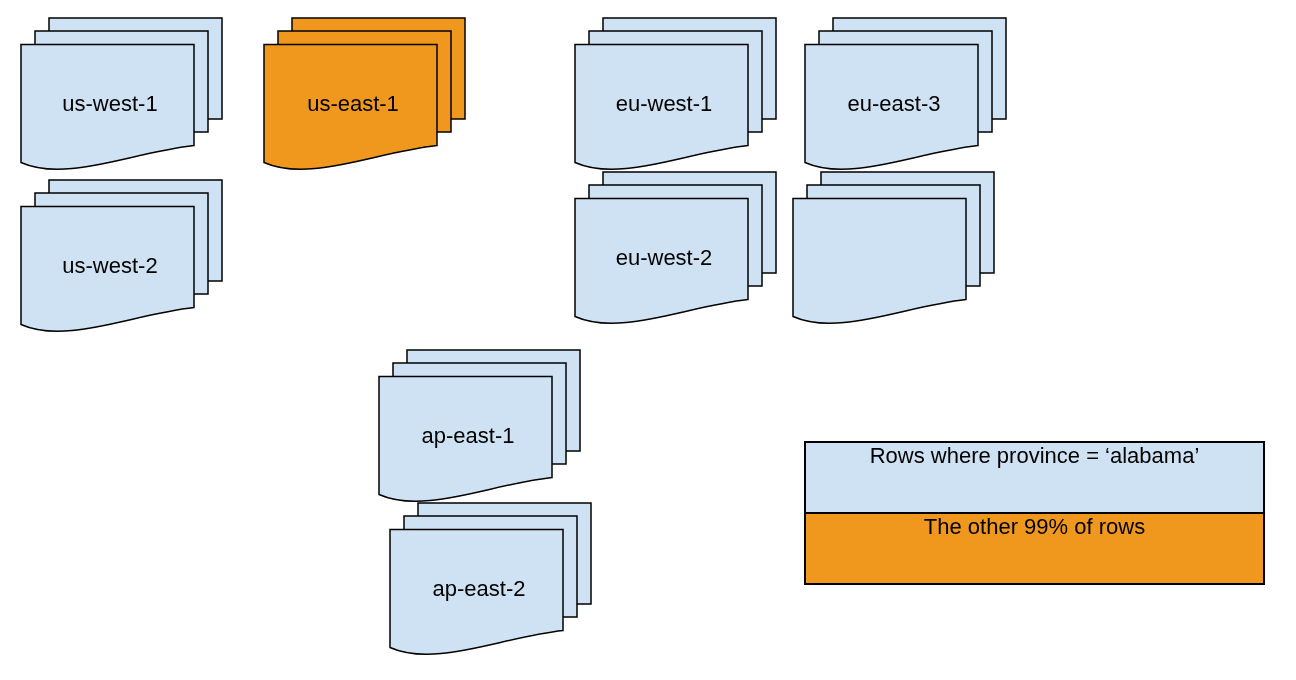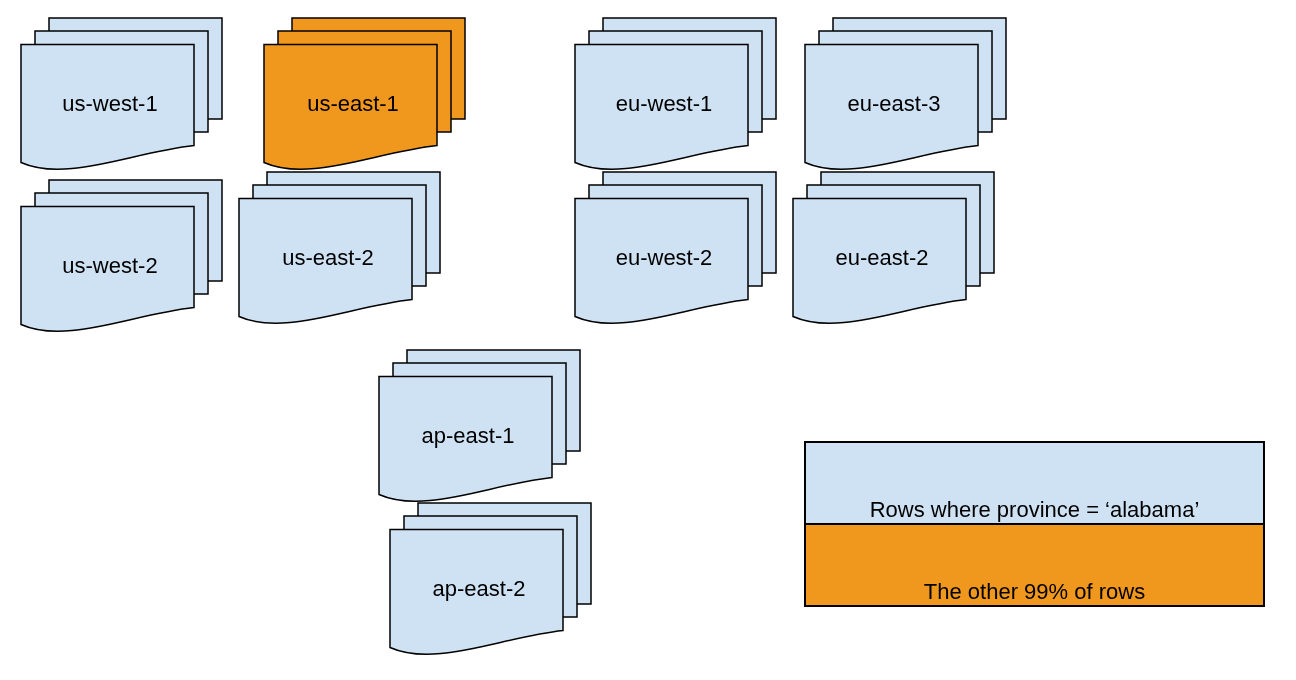--- a/index.html
+++ b/index.html
@@ -70,23 +70,23 @@
   
   .legend {
     position: absolute;
     left: 804px;
     top: 441px;
     width: 461px;
     box-sizing: border-box;
     border: 2px solid var(--color-stroke);
   }
   .legend-row {
-    height: 80px;
+    height: 69px;
     display: flex;
-    align-items: flex-end;
+    align-items: flex-start;
     justify-content: center;
     font-size: 22px;
     color: var(--color-text);
   }
   .legend-row.blue { background: var(--color-blue); }
   .legend-row.orange {
     background: var(--color-orange);
     border-top: 2px solid var(--color-stroke);
   }
 </style>
@@ -133,45 +133,36 @@
 
   <div class="stack pos-us-west-2">
     <svg viewBox="0 0 204 156">
       <rect class="sheet" x="29" y="1" width="173" height="101"></rect>
       <rect class="sheet" x="15" y="14" width="173" height="101"></rect>
       <path class="sheet" d="M1,27.5 H174 V128.5 C111,135.5 46,165.5 1,145.5 Z"></path>
     </svg>
     <span class="stack-label">us-west-2</span>
   </div>
 
-  <div class="stack pos-us-east-2">
-    <svg viewBox="0 0 204 156">
-      <rect class="sheet" x="29" y="1" width="173" height="101"></rect>
-      <rect class="sheet" x="15" y="14" width="173" height="101"></rect>
-      <path class="sheet" d="M1,27.5 H174 V128.5 C111,135.5 46,165.5 1,145.5 Z"></path>
-    </svg>
-    <span class="stack-label">us-east-2</span>
-  </div>
 
   <div class="stack pos-eu-west-2">
     <svg viewBox="0 0 204 156">
       <rect class="sheet" x="29" y="1" width="173" height="101"></rect>
       <rect class="sheet" x="15" y="14" width="173" height="101"></rect>
       <path class="sheet" d="M1,27.5 H174 V128.5 C111,135.5 46,165.5 1,145.5 Z"></path>
     </svg>
     <span class="stack-label">eu-west-2</span>
   </div>
 
   <div class="stack pos-eu-east-2">
     <svg viewBox="0 0 204 156">
       <rect class="sheet" x="29" y="1" width="173" height="101"></rect>
       <rect class="sheet" x="15" y="14" width="173" height="101"></rect>
       <path class="sheet" d="M1,27.5 H174 V128.5 C111,135.5 46,165.5 1,145.5 Z"></path>
     </svg>
-    <span class="stack-label">eu-east-2</span>
   </div>
 
   <div class="stack pos-ap-east-1">
     <svg viewBox="0 0 204 156">
       <rect class="sheet" x="29" y="1" width="173" height="101"></rect>
       <rect class="sheet" x="15" y="14" width="173" height="101"></rect>
       <path class="sheet" d="M1,27.5 H174 V128.5 C111,135.5 46,165.5 1,145.5 Z"></path>
     </svg>
     <span class="stack-label">ap-east-1</span>
   </div>

